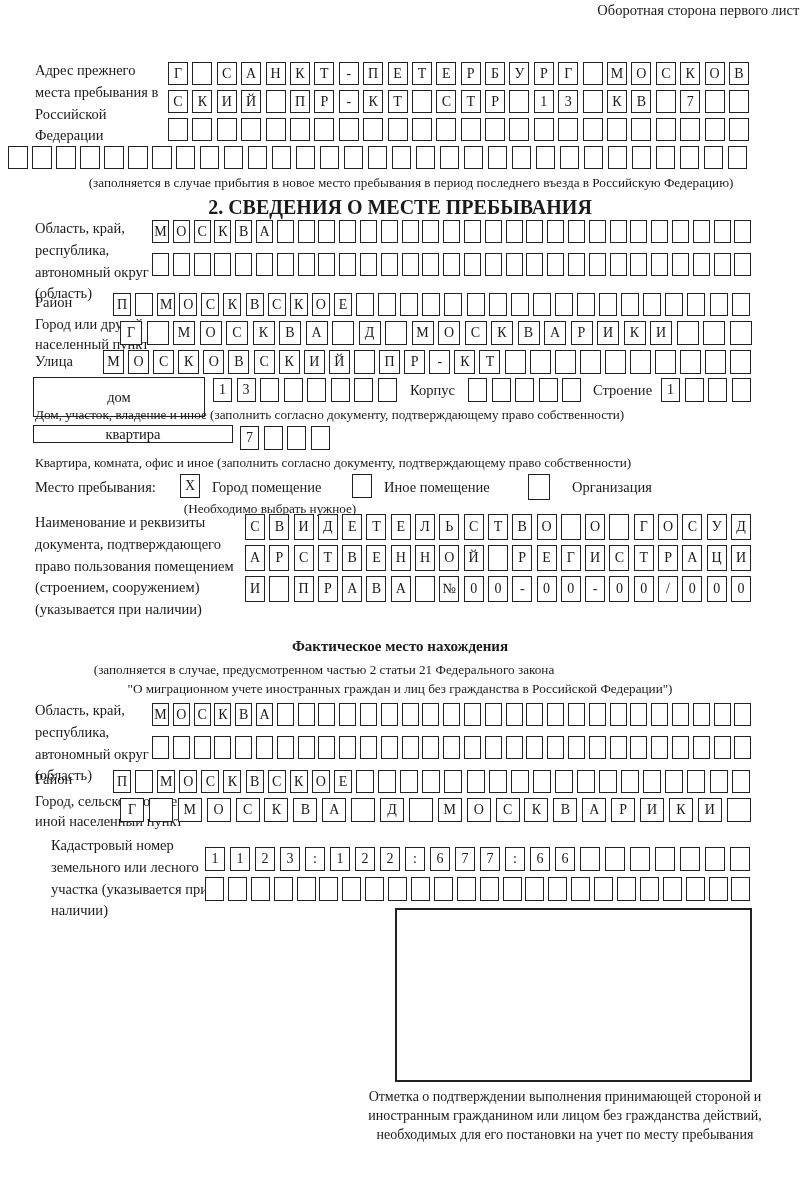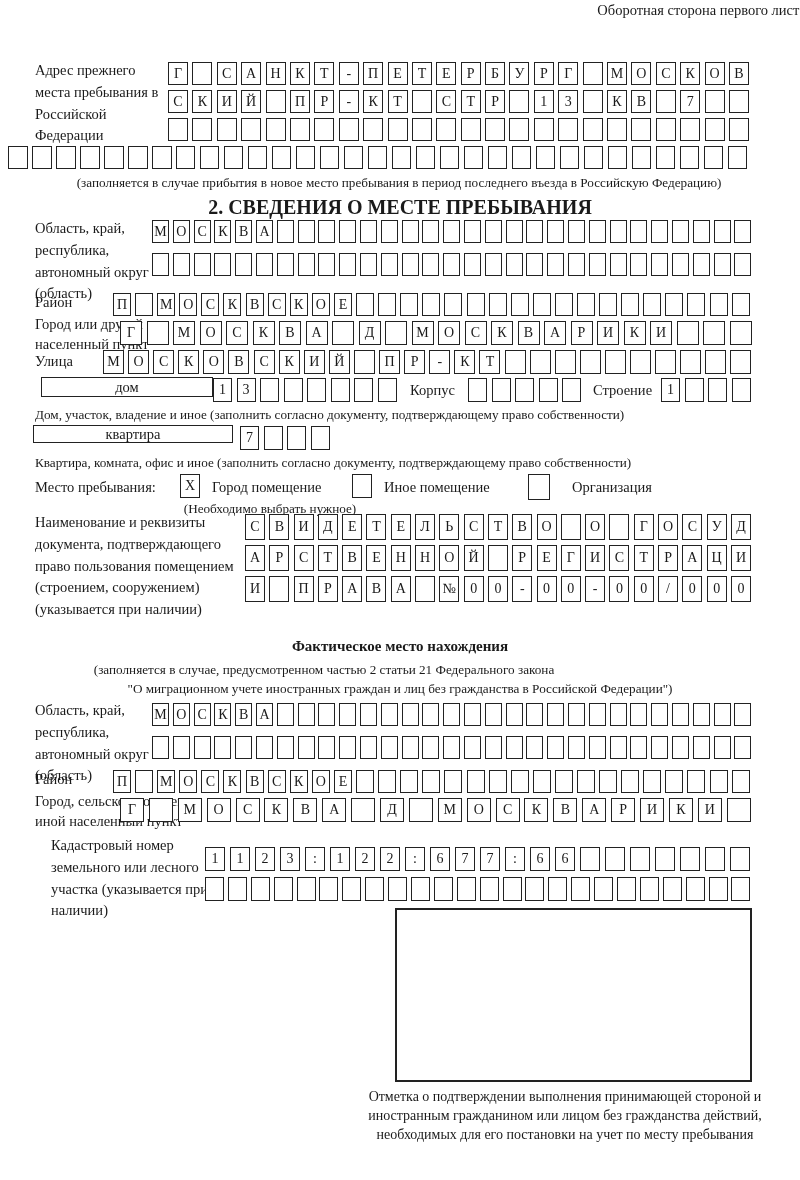--- a/index.html
+++ b/index.html
@@ -147,21 +147,21 @@
     <span class="cell"></span>
     <span class="cell"></span>
     <span class="cell"></span>
     <span class="cell"></span>
     <span class="cell"></span>
     <span class="cell"></span>
     <span class="cell"></span>
     <span class="cell"></span>
     <span class="cell"></span>
   </div>
-<div class="abs small-note center" style="left:0; top:175px; width:728px;padding-left:35px;">(заполняется в случае прибытия в новое место пребывания в период последнего въезда в Российскую Федерацию)</div>
+<div class="abs small-note center" style="left:12px; top:175px; width:728px;padding-left:35px;">(заполняется в случае прибытия в новое место пребывания в период последнего въезда в Российскую Федерацию)</div>
 
 <div class="abs title center" style="left:0; top:196px; width:800px;">2. СВЕДЕНИЯ О МЕСТЕ ПРЕБЫВАНИЯ</div>
 
 <div class="abs label" style="left:35px; top:218px; width:118px;">Область, край, республика, автономный округ (область)</div>
 <div class="abs cellrow" style="left:152px; top:220px; --w:17px; --g:3.8px; --h:23px;">
     <span class="cell">М</span>
     <span class="cell">О</span>
     <span class="cell">С</span>
     <span class="cell">К</span>
     <span class="cell">В</span>
@@ -306,21 +306,21 @@
     <span class="cell"></span>
     <span class="cell"></span>
     <span class="cell"></span>
     <span class="cell"></span>
     <span class="cell"></span>
     <span class="cell"></span>
     <span class="cell"></span>
     <span class="cell"></span>
   </div>
 
-<div class="abs bigbox" style="left:33px; top:377px; width:172px; height:20px;margin-left:8px;">дом</div>
+<div class="abs bigbox" style="left:33px; top:377px; width:172px; height:40px;">дом</div>
 <div class="abs cellrow" style="left:213px; top:378px; --w:19px; --g:4.5px; --h:24px;">
     <span class="cell">1</span>
     <span class="cell">3</span>
     <span class="cell"></span>
     <span class="cell"></span>
     <span class="cell"></span>
     <span class="cell"></span>
     <span class="cell"></span>
     <span class="cell"></span>
   </div>

